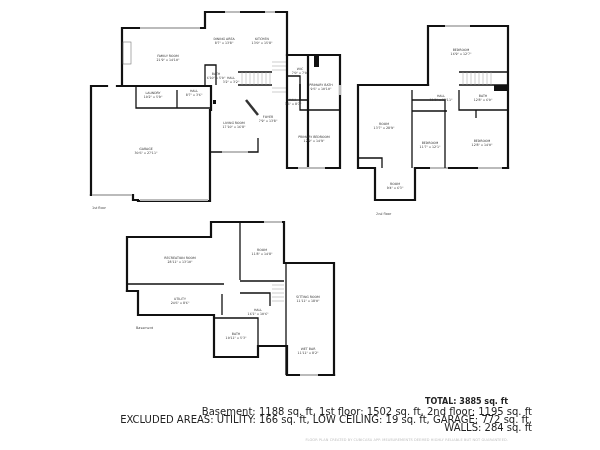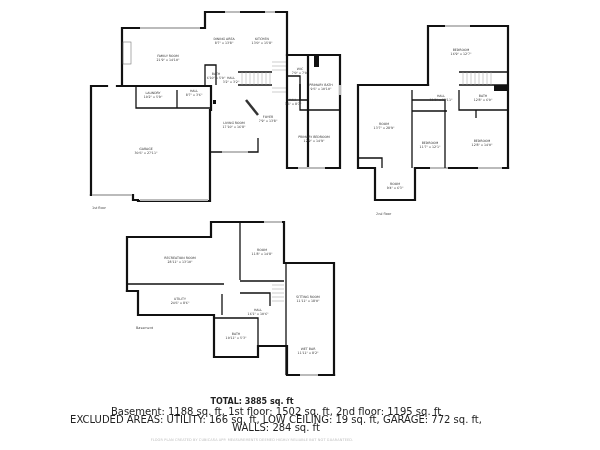--- a/index.html
+++ b/index.html
@@ -3,21 +3,21 @@
 <meta charset="utf-8">
 <style>
   html, body { margin:0; padding:0; background:#ffffff; }
   body { width:600px; height:450px; position:relative; overflow:hidden; font-family:"DejaVu Sans", sans-serif; }
   svg.plan { position:absolute; left:0; top:0; }
   .wall { stroke:#111; stroke-width:2.2; fill:none; stroke-linecap:square; }
   .iwall { stroke:#111; stroke-width:1.3; fill:none; }
   .win { stroke:#bbb; stroke-width:2; }
   .rlabel { font-family:"DejaVu Sans", sans-serif; font-size:3.2px; fill:#333; text-anchor:middle; }
   .flabel { font-family:"DejaVu Sans", sans-serif; font-size:3.4px; fill:#444; }
-  .summary { position:absolute; left:2px; width:500px; text-align:center; color:#222; }
+  .summary { position:absolute; left:8px; width:500px; text-align:right; color:#222; }
   .total { top:397px; font-size:8px; font-weight:bold; }
   .line { font-size:10px; line-height:9px;margin-left:24px; }
   .l1 { top:407px; } .l2 { top:415px; } .l3 { top:423px; }
   .disclaimer { top:438px; font-size:3.5px; color:#bdbdbd; letter-spacing:0.1px; }
 </style>
 </head>
 <body>
 
 <svg class="plan" width="600" height="450" viewBox="0 0 600 450">
 

